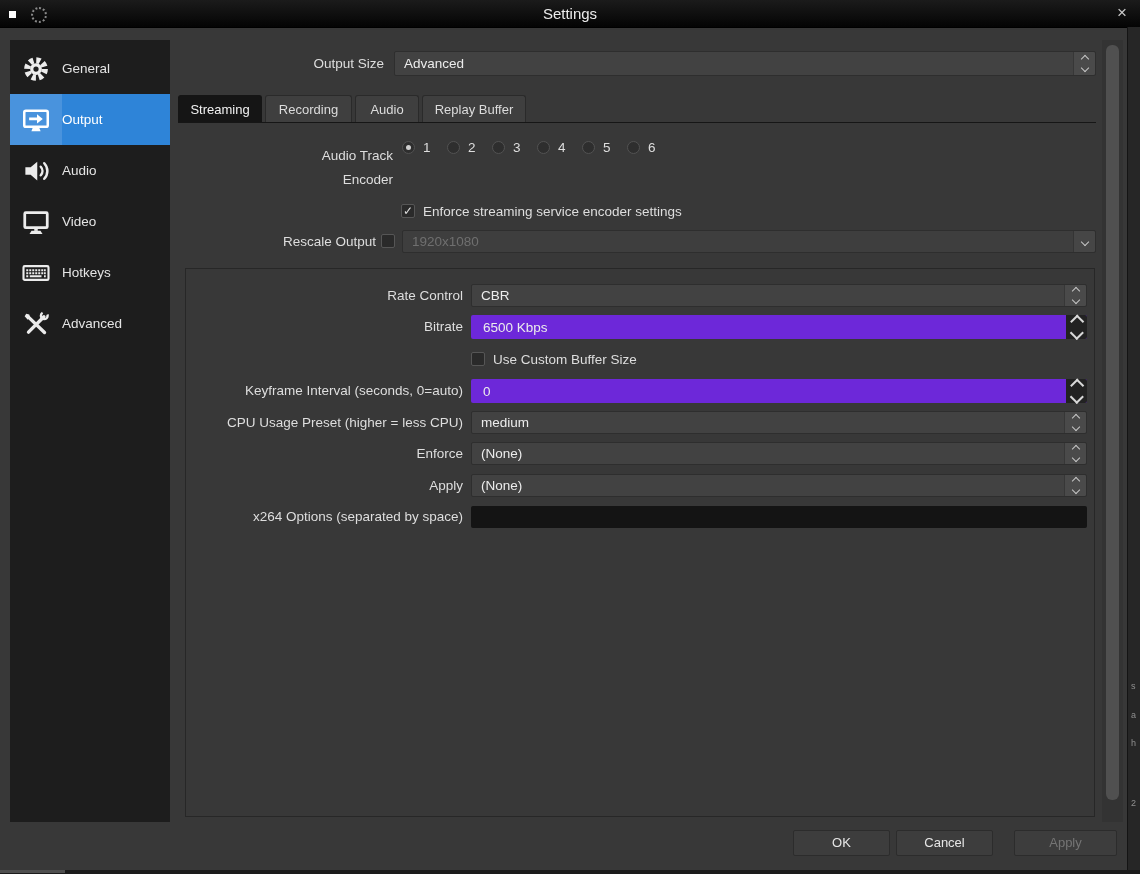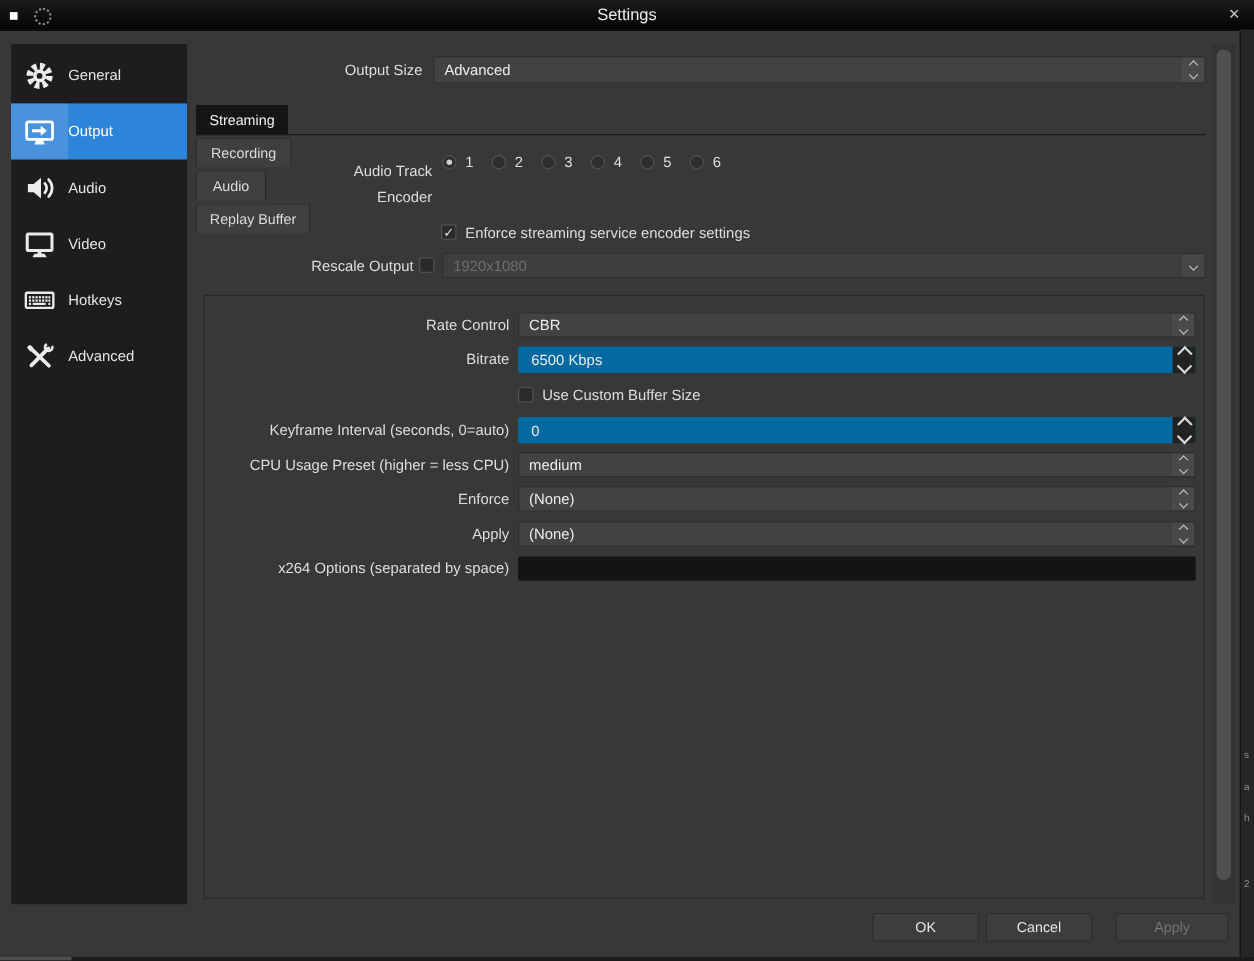--- a/index.html
+++ b/index.html
@@ -25,34 +25,34 @@
   .flabel{position:absolute;text-align:right;color:#dedede;}
   .combo{position:absolute;background:#424242;border:1px solid #2e2e2e;border-radius:2px;box-sizing:border-box;
          color:#ececec;display:flex;align-items:center;padding-left:9px;}
   .combo .cbtn{position:absolute;right:0;top:0;bottom:0;width:21px;background:rgba(255,255,255,0.045);
                border-left:1px solid rgba(0,0,0,.25);border-radius:0 2px 2px 0;
                display:flex;flex-direction:column;align-items:center;justify-content:center;gap:3px;}
   .combo.dis{color:#6f6f6f;background:#3e3e3e;}
   .cv{display:inline-block;width:5px;height:5px;border-right:1.5px solid #c6c6c6;border-bottom:1.5px solid #c6c6c6;}
   .cv.up{transform:rotate(-135deg);margin-top:2px;}
   .cv.dn{transform:rotate(45deg);margin-bottom:2px;}
-  .spin{position:absolute;background:#0369a1;border-radius:2px;color:#ececec;display:flex;align-items:center;
+  .spin{position:absolute;background:#6d28d9;border-radius:2px;color:#ececec;display:flex;align-items:center;
         padding-left:12px;box-sizing:border-box;}
   .spin .sbtn{position:absolute;right:0;top:0;bottom:0;width:21px;background:#222222;border-radius:0 2px 2px 0;
               display:flex;flex-direction:column;align-items:center;justify-content:center;gap:1px;}
   .spin .cv{width:8px;height:8px;border-width:2px;border-color:#d8d8d8;}
   .txtfield{position:absolute;background:#141414;border-radius:2px;}
   .checkbox{position:absolute;width:14px;height:14px;background:#2a2a2a;border:1px solid #565656;border-radius:2px;
             box-sizing:border-box;color:#dcdcdc;font-size:12px;line-height:12px;text-align:center;}
   .radio{width:13px;height:13px;border-radius:50%;background:#2e2e2e;border:1px solid #525252;box-sizing:border-box;
          display:flex;align-items:center;justify-content:center;flex:0 0 13px;}
   .radio.on::after{content:"";width:5px;height:5px;border-radius:50%;background:#cfcfcf;display:block;}
   
   .tabbar{position:absolute;left:178px;top:95px;width:918px;height:27px;border-bottom:1px solid #161616;
-          display:flex;gap:3px;box-sizing:content-box;flex-direction:column;}
+          display:flex;gap:3px;box-sizing:content-box;}
   .tab{height:27px;line-height:27px;text-align:center;background:#3f3f3f;color:#dcdcdc;font-size:13px;
        border:1px solid #2a2a2a;border-bottom:none;border-radius:3px 3px 0 0;box-sizing:border-box;}
   .tab.active{background:#151515;color:#f2f2f2;border-color:#151515;}
   
   .groupbox{position:absolute;left:185px;top:268px;width:910px;height:549px;border:1px solid #272727;box-sizing:border-box;}
   .glabel{position:absolute;left:4px;width:273px;text-align:right;color:#dedede;}
   
   .btn{position:absolute;top:830px;height:26px;background:#3d3d3d;border:1px solid #2c2c2c;border-radius:2px;
        color:#e6e6e6;font-size:13px;text-align:center;line-height:24px;box-sizing:border-box;}
   .btn.disabled{color:#757575;}

